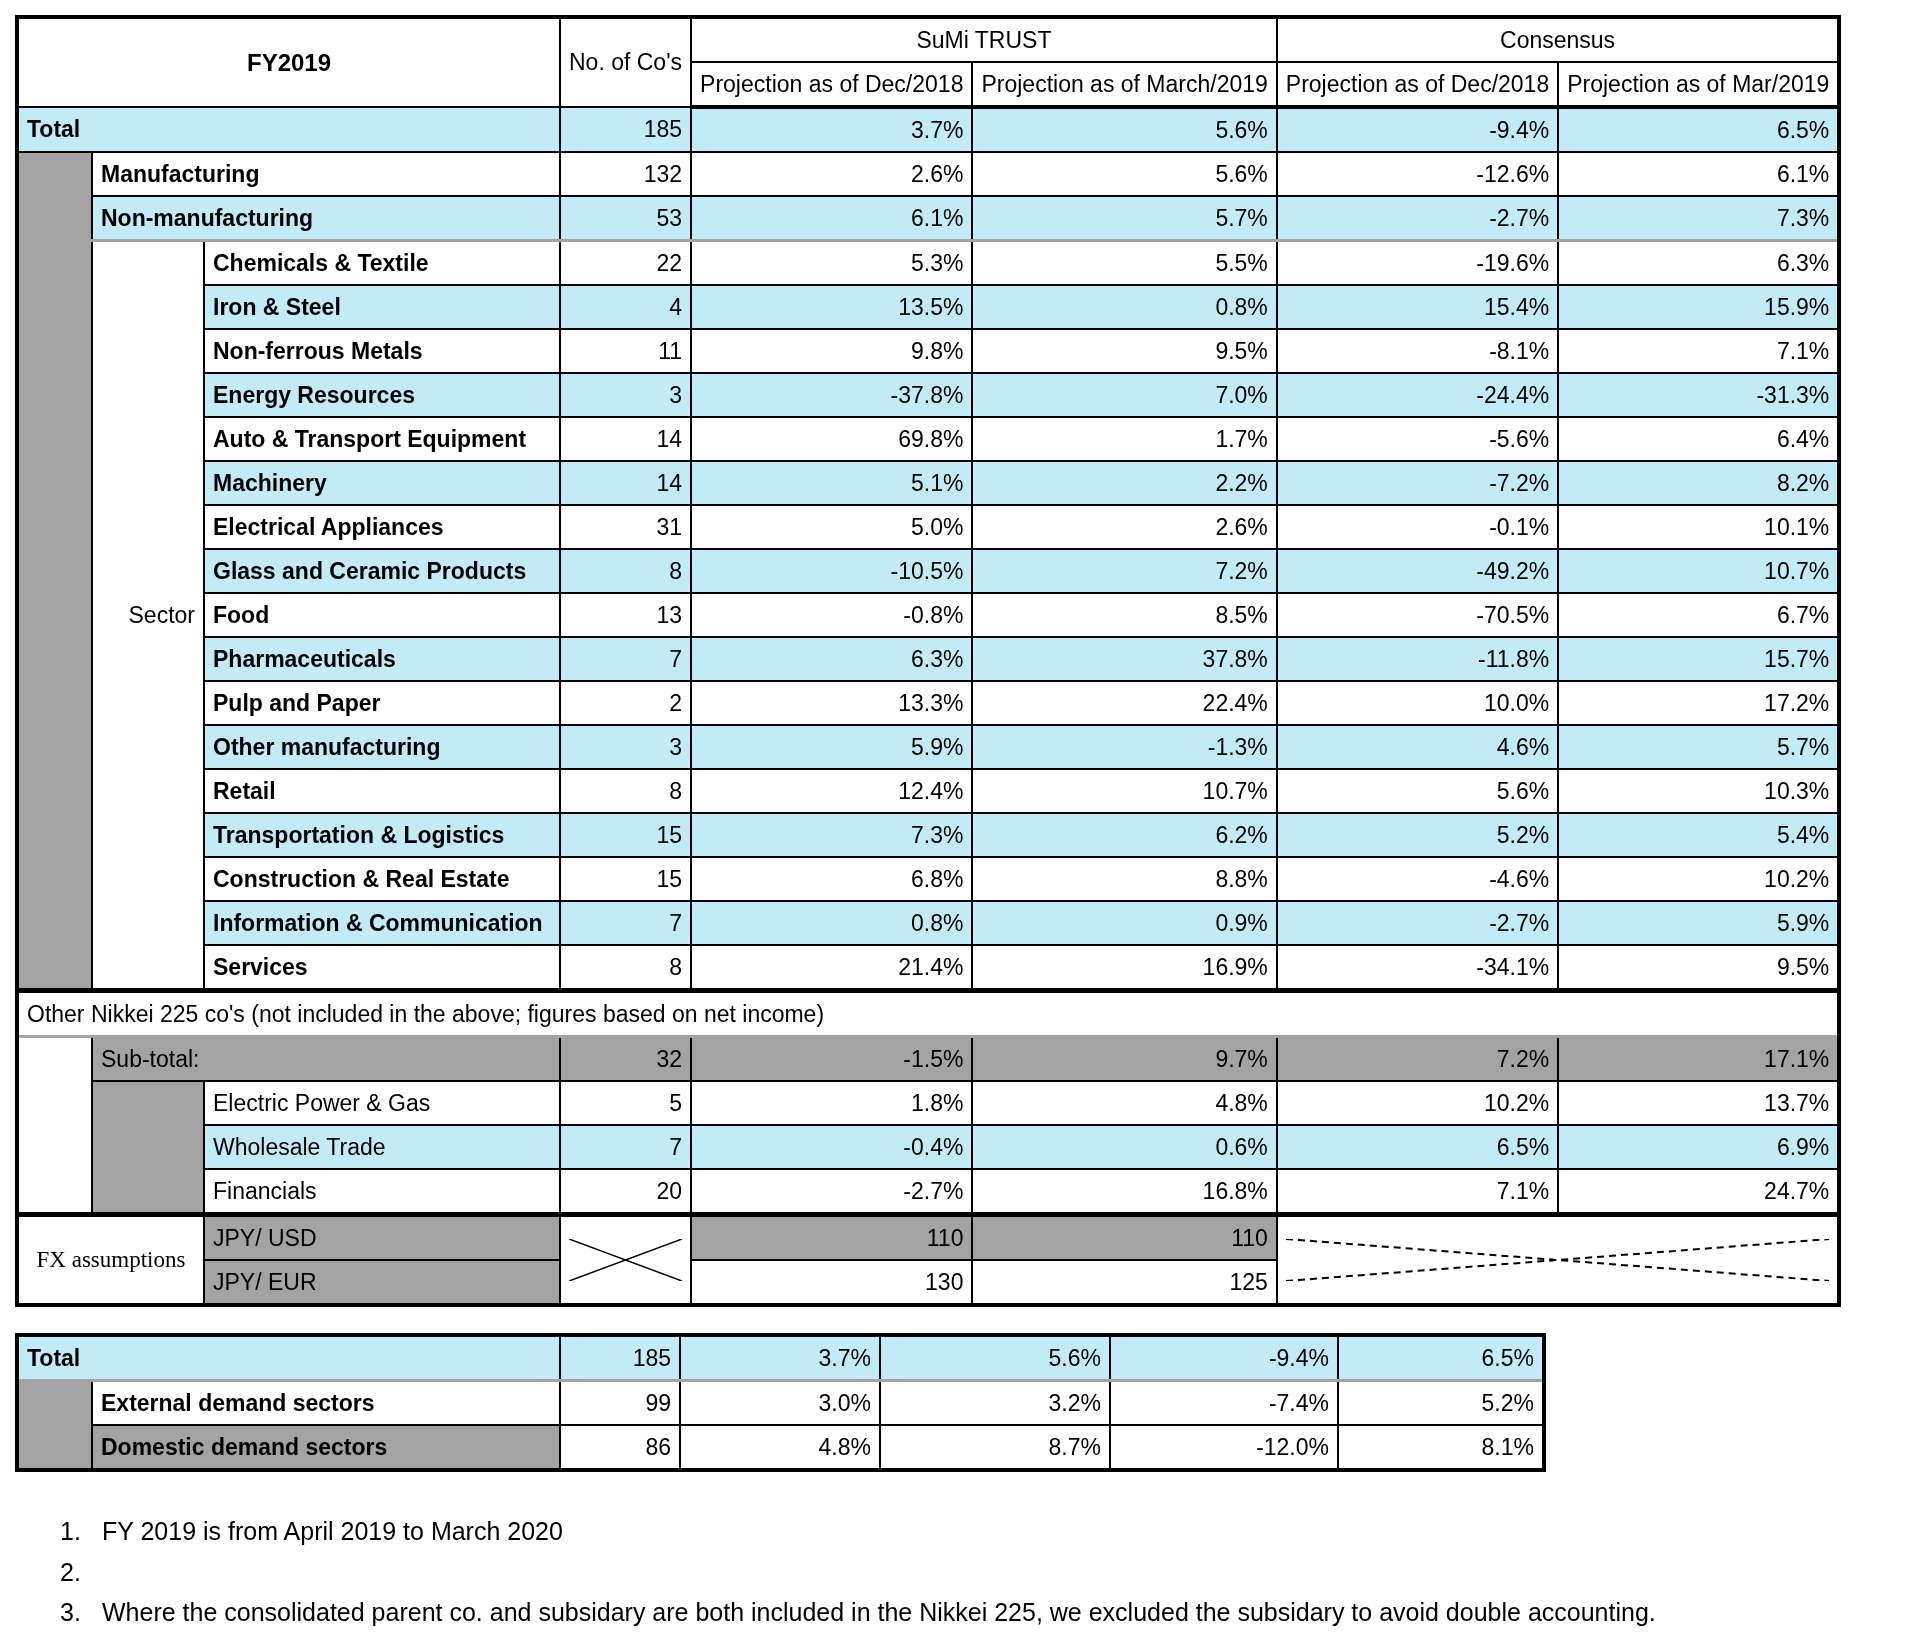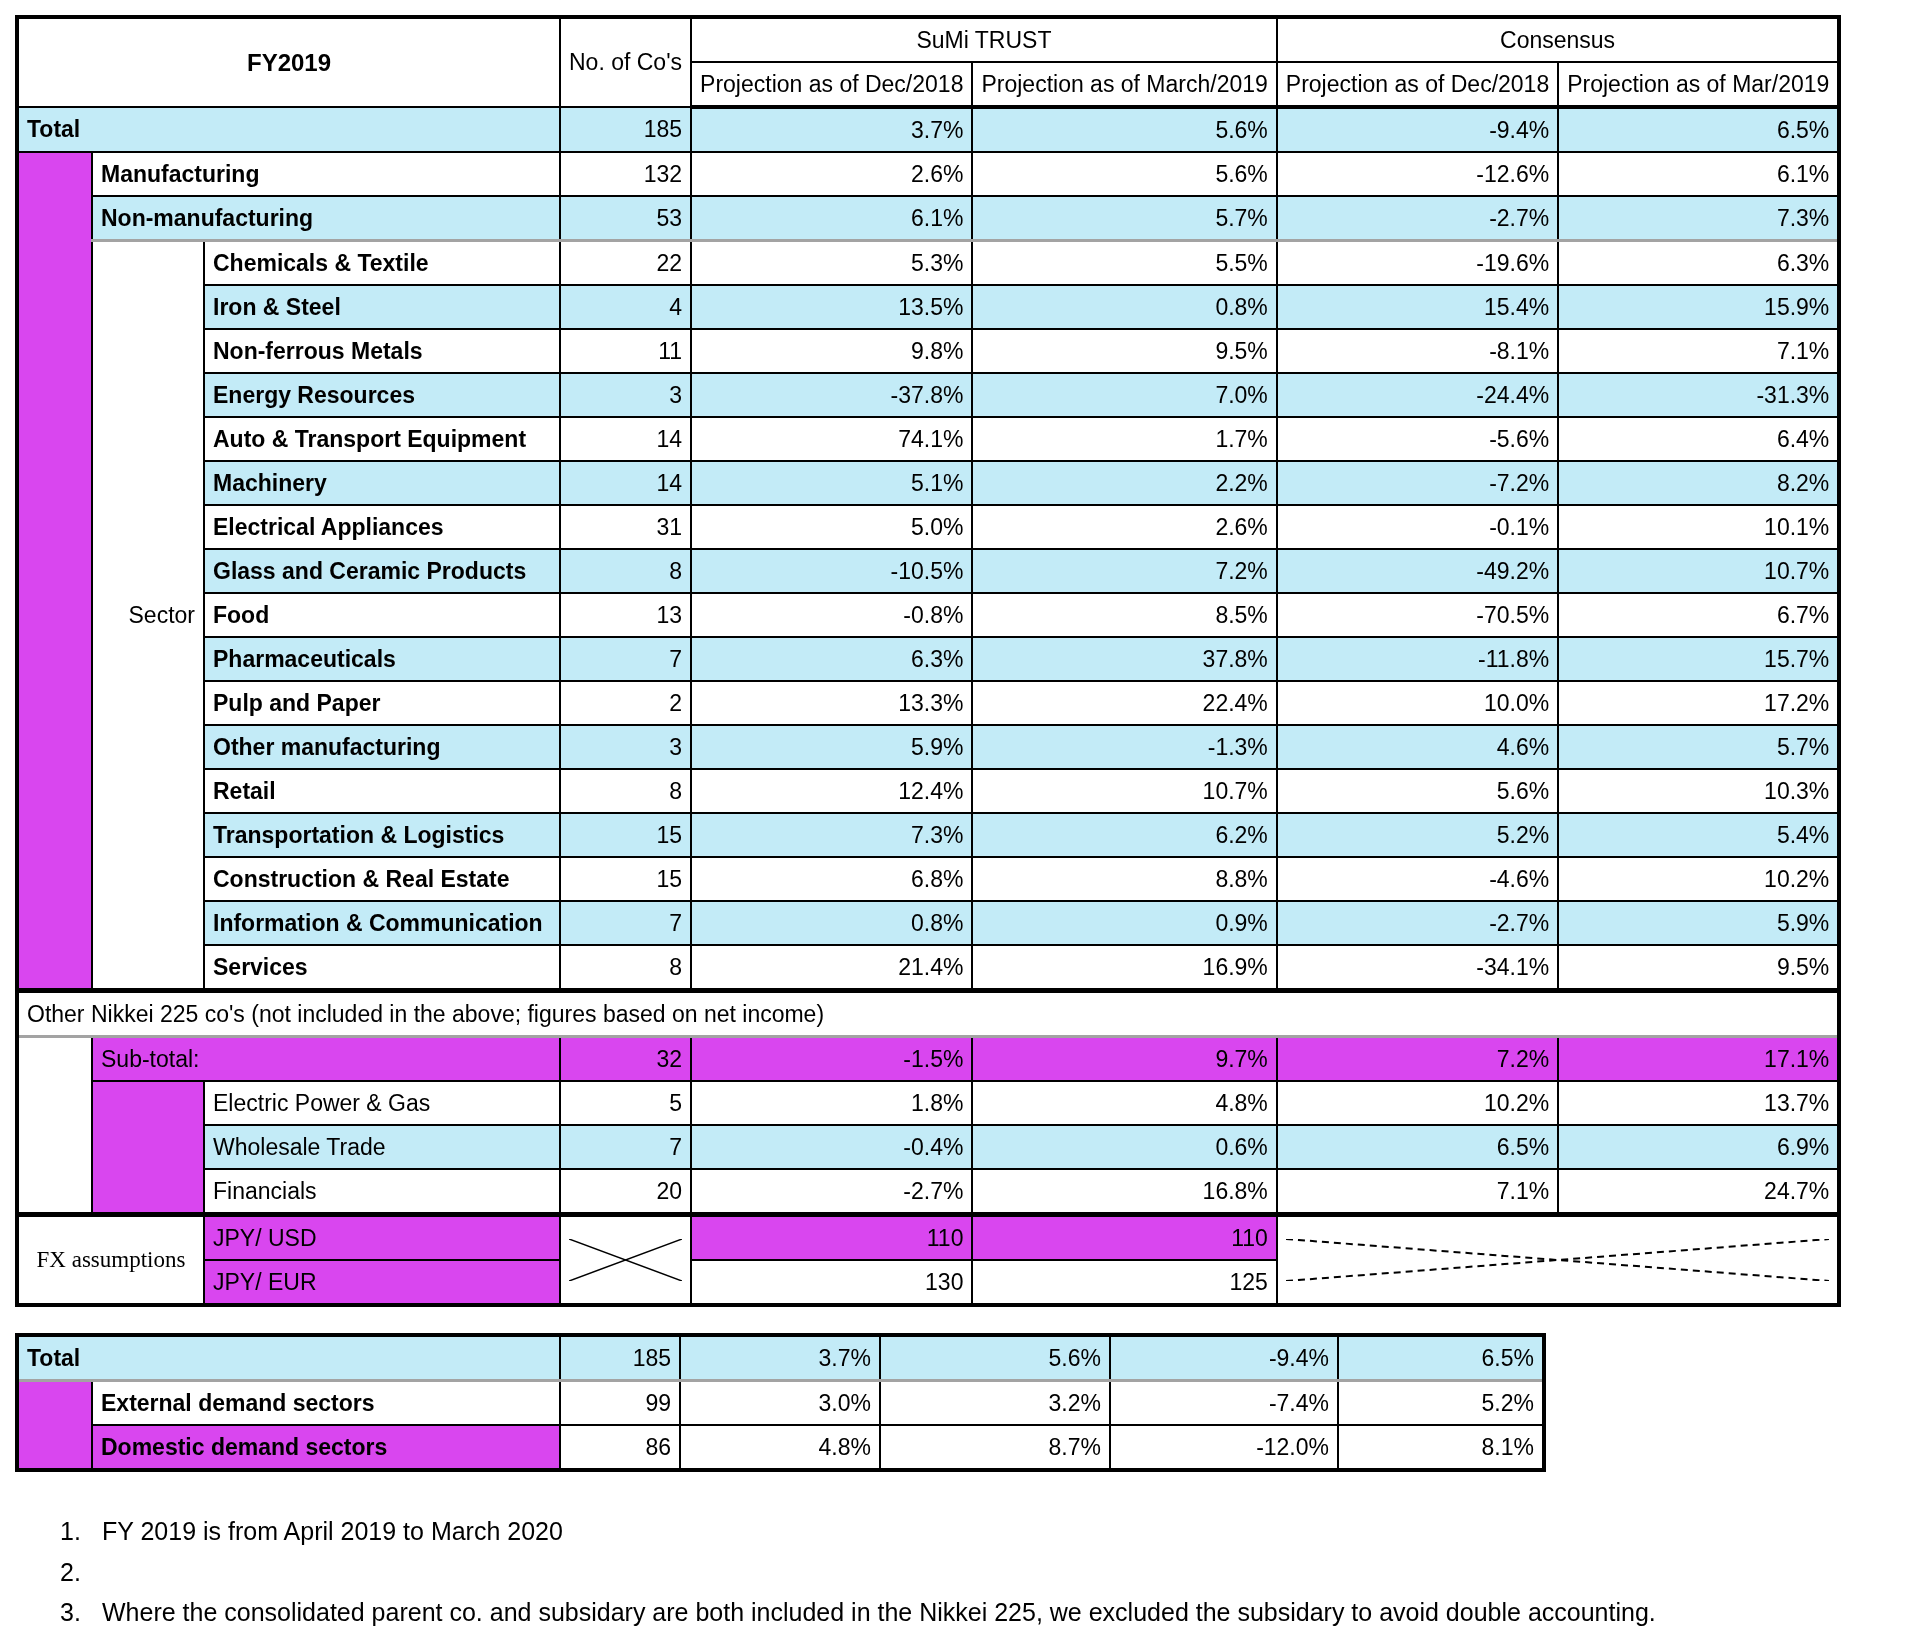--- a/index.html
+++ b/index.html
@@ -8,21 +8,21 @@
   table.t{border-collapse:collapse;table-layout:fixed;border:4px solid #000;font-size:23px;padding-left:26px;}
   table.t td{border:2px solid #000;height:42px;padding:0 8px;overflow:hidden;white-space:nowrap;vertical-align:middle;}
   tbody td{border-top:3px solid #8d8d8d;}
   thead td{border:2px solid #000;text-align:center;white-space:normal;line-height:1.25;}
   thead tr.sub td{border-bottom:4px solid #000;}
   tr.btn>td{border-top:3px solid #a3a3a3;}
   tr.btk>td{border-top:5px solid #000;}
   .lbl{font-weight:bold;text-align:left;padding-left:10px;}
   .reg{font-weight:normal;}
   .num{text-align:right;padding-right:6px;font-weight:normal;}
-  .blue{background:#d946ef;}
+  .blue{background:#a3a3a3;}
   tr.blue>td{background:#c3ebf7;}
   .bl3{border-left:3px solid #000;}
   .fy{font-weight:bold;font-size:24px;}
   .sector{text-align:right;font-weight:normal;}
   .banner{font-weight:normal;padding-left:10px;}
   .fxlab{text-align:center;font-weight:normal;white-space:normal;padding:0 30px;line-height:1.25;font-family:Liberation Serif, serif;}
   .xcell,.xbox{padding:0;}
   .xcell svg,.xbox svg{display:block;width:100%;height:100%;}
   .sum{margin-top:26px;}
   .notes{margin:46px 0 0 45px;font-size:25px;line-height:1.1;}
@@ -115,21 +115,21 @@
   <td class="lbl">Energy Resources</td>
   <td class="num bl3">3</td>
   <td class="num">-37.8%</td>
   <td class="num">7.0%</td>
   <td class="num bl3">-24.4%</td>
   <td class="num">-31.3%</td>
 </tr>
 <tr>
   <td class="lbl">Auto &amp; Transport Equipment</td>
   <td class="num bl3">14</td>
-  <td class="num">74.1%</td>
+  <td class="num">69.8%</td>
   <td class="num">1.7%</td>
   <td class="num bl3">-5.6%</td>
   <td class="num">6.4%</td>
 </tr>
 <tr class="blue">
   <td class="lbl">Machinery</td>
   <td class="num bl3">14</td>
   <td class="num">5.1%</td>
   <td class="num">2.2%</td>
   <td class="num bl3">-7.2%</td>

